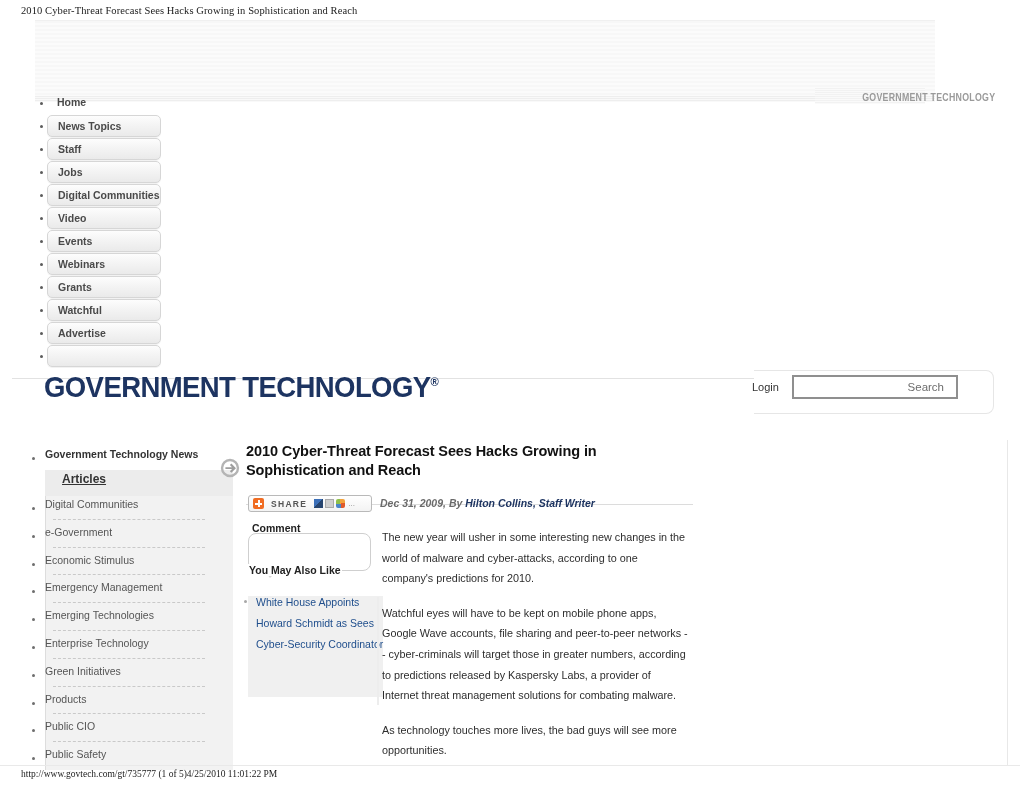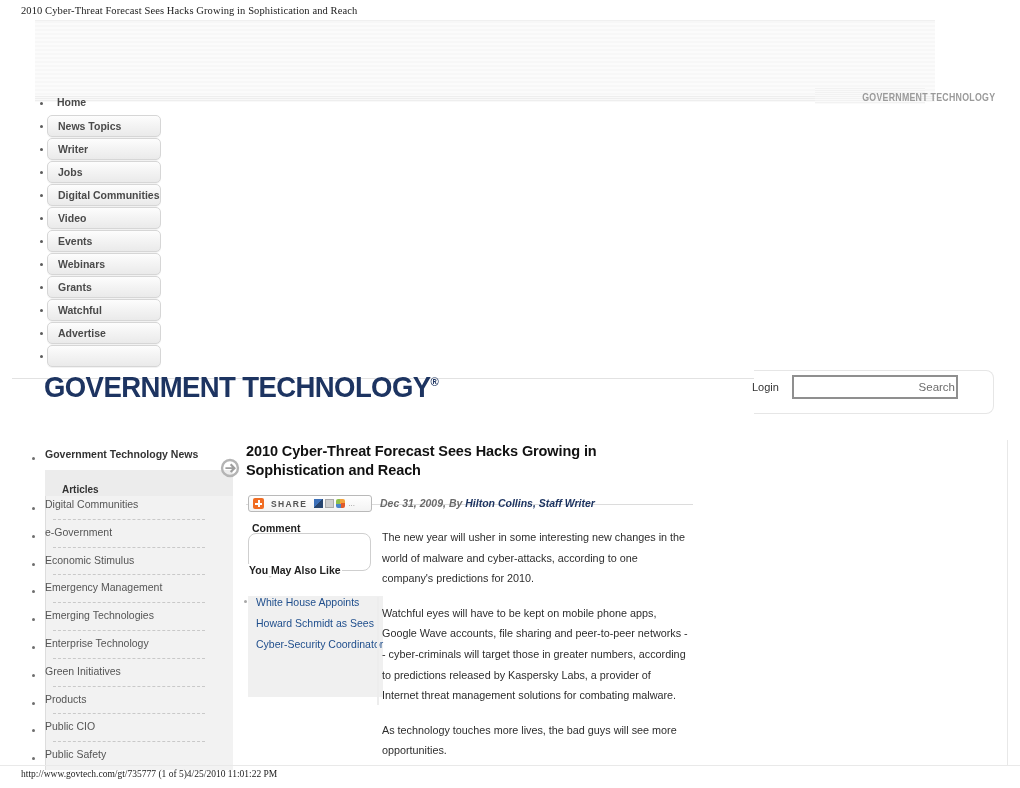--- a/index.html
+++ b/index.html
@@ -105,21 +105,21 @@
     font-size:11px; color:#333;
   }
   .search-box {
     position:absolute; left:792px; top:375px;
     width:166px; height:24px;
     border:2px solid #8f8f8f;
     background:#fff;
   }
   .search-box input {
     width:100%; height:100%; border:none; outline:none;
-    text-align:right; padding-right:1px;
+    text-align:right; padding-right:12px;
     font-family:"Liberation Sans", sans-serif;
     font-size:11.5px; color:#6d6d6d; background:transparent;
   }
   .content-frame-right {
     position:absolute; right:12px; top:440px; width:1px; height:325px;
     background:#e8e8e8;
   }
 
   
   .catsidebar { position:absolute; left:27px; top:448px; width:190px; }
@@ -136,22 +136,22 @@
   .cat-panel {
     position:absolute; left:18px; top:22px; width:188px; height:300px;
     background:#f2f2f2;
     border-left:1px solid #dddddd;
   }
   .cat-active {
     position:absolute; left:18px; top:22px; width:188px; height:26px;
     background:#ececec;
   }
   .cat-active span {
-    position:absolute; left:17px; top:14px;
-    font-size:10px; font-weight:bold; color:#333;
+    position:absolute; left:17px; top:2px;
+    font-size:12px; font-weight:bold; color:#333;text-decoration:underline;
   }
   .cat-item { position:absolute; left:0; width:190px; height:27.8px; }
   .cat-item .cat-bullet { top:11px; }
   .cat-item .lbl {
     position:absolute; left:18px; top:2px;
     font-size:10.5px; color:#555;
     white-space:nowrap;
   }
   .cat-sep {
     position:absolute; left:26px; top:22px; width:152px; height:1px;
@@ -284,21 +284,21 @@
     <div class="nav-row plain">
       <span class="nav-bullet"></span>
       <span class="nav-btn">Home</span>
     </div>
     <div class="nav-row">
       <span class="nav-bullet"></span>
       <span class="nav-btn">News Topics</span>
     </div>
     <div class="nav-row">
       <span class="nav-bullet"></span>
-      <span class="nav-btn">Writer</span>
+      <span class="nav-btn">Staff</span>
     </div>
     <div class="nav-row">
       <span class="nav-bullet"></span>
       <span class="nav-btn">Jobs</span>
     </div>
     <div class="nav-row">
       <span class="nav-bullet"></span>
       <span class="nav-btn">Digital Communities</span>
     </div>
     <div class="nav-row">

